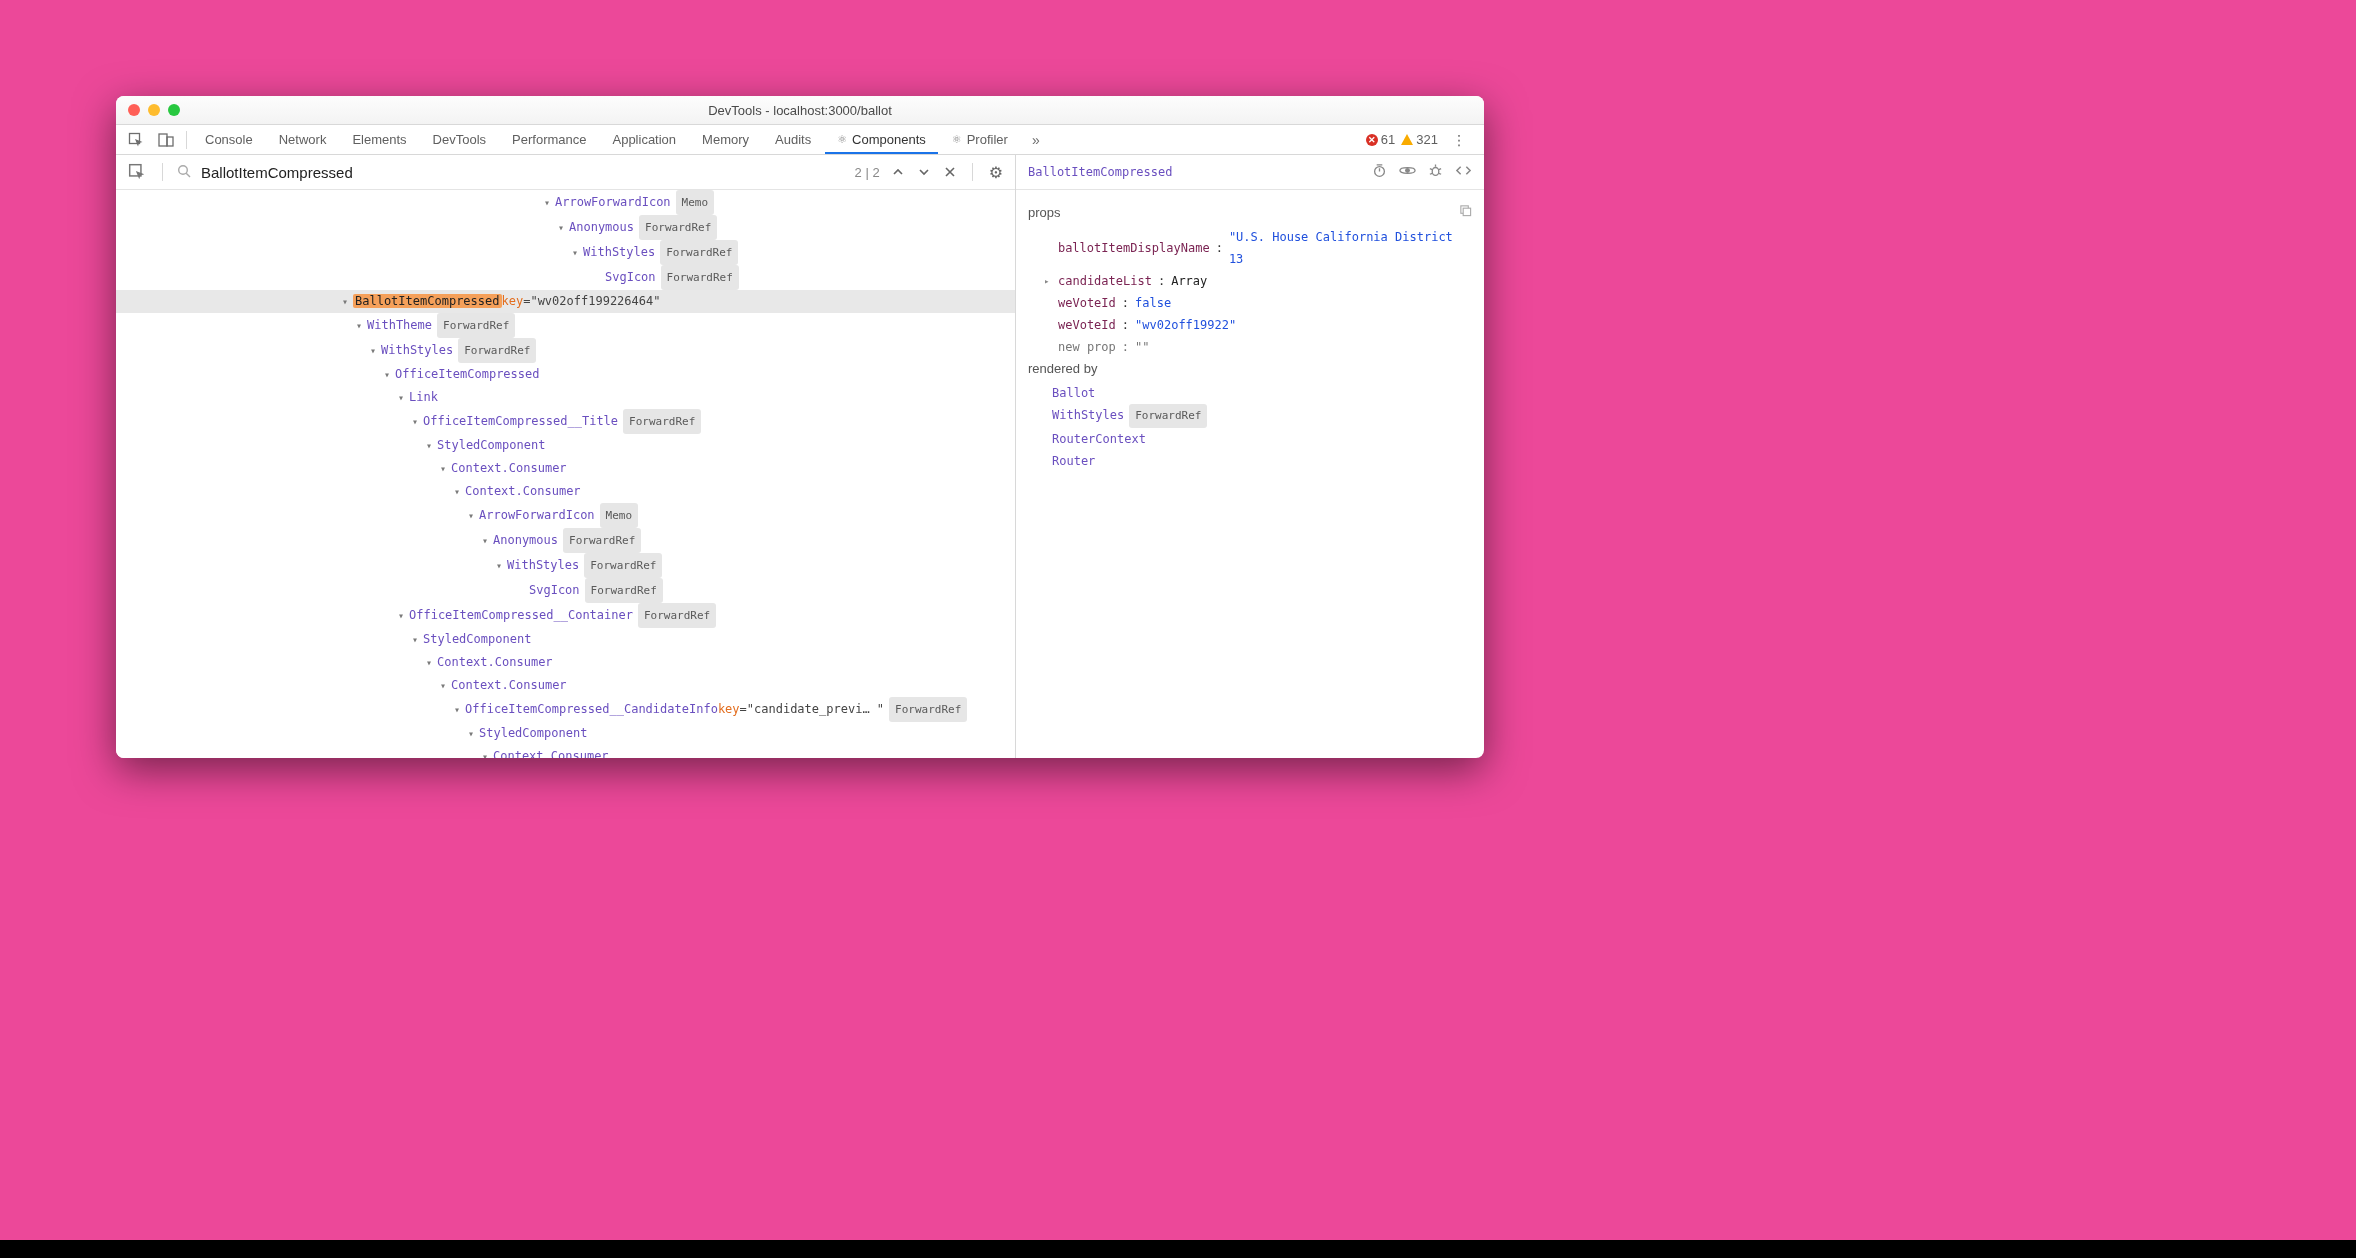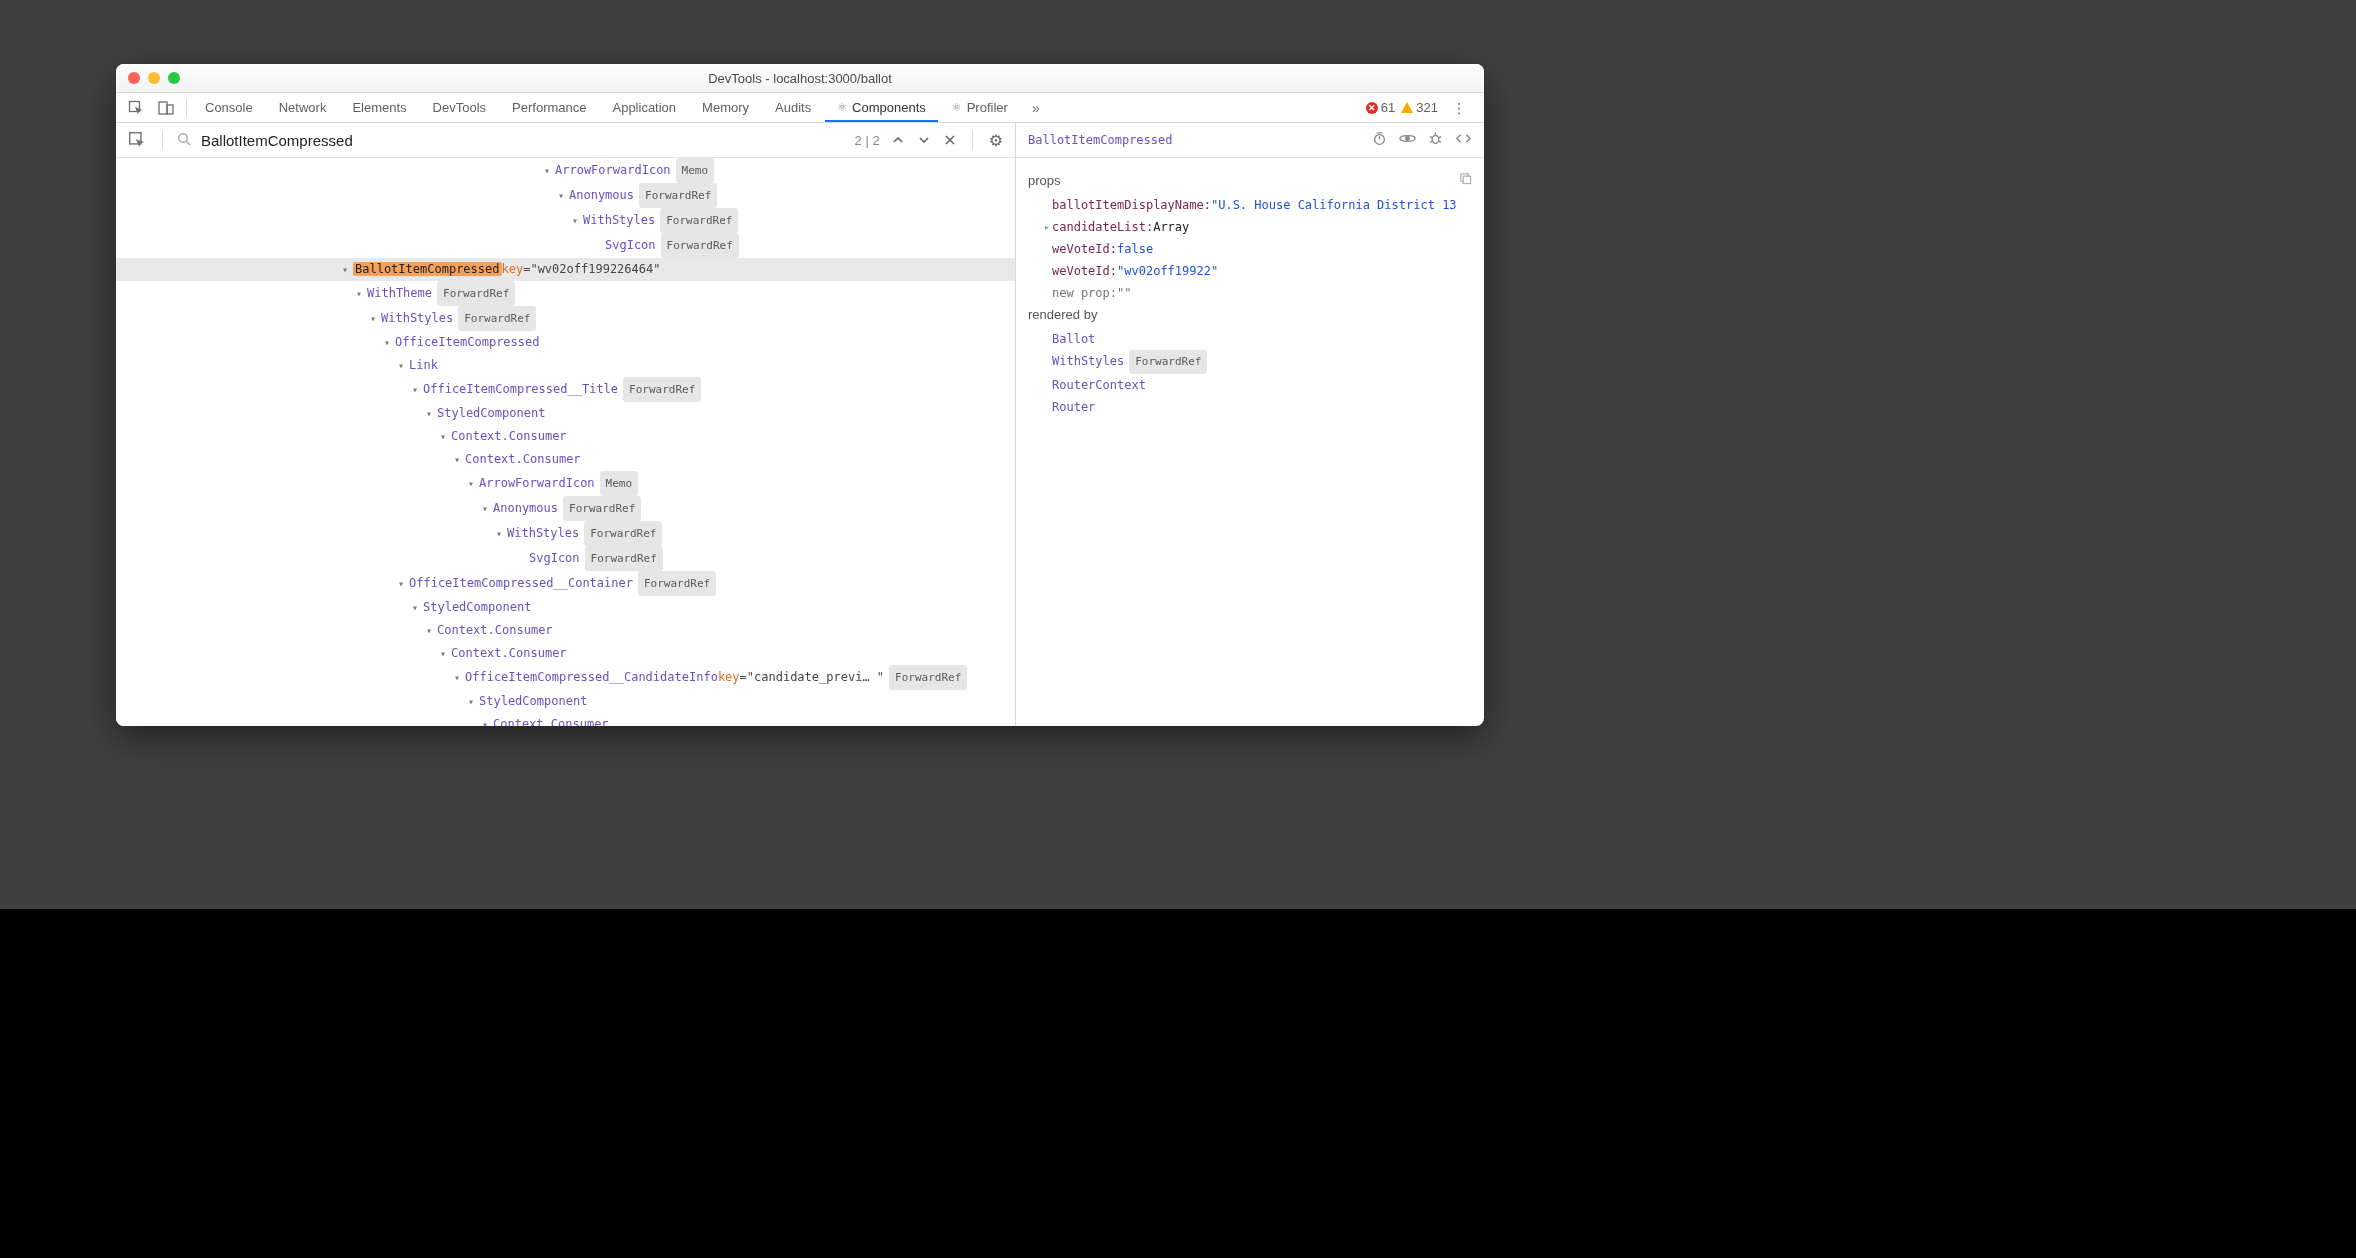--- a/index.html
+++ b/index.html
@@ -1,17 +1,17 @@
 <!DOCTYPE html>
 <html><head>
 <meta charset="utf-8">
 <style>
 * { box-sizing: border-box; margin: 0; padding: 0; }
 body { background: #000; font-family: -apple-system, BlinkMacSystemFont, "Segoe UI", Helvetica, Arial, sans-serif; font-size: 13px; color: #333; display:flex; align-items:flex-start; justify-content:flex-start;}
-.frame { width: 2356px; height: 909px; background:#404040; padding: 64px 116px; position:relative;}
+.frame { width: 2356px; height: 1240px; background:#ec4899; padding: 96px 116px; position:relative;}
 .window { width: 1368px; height: 662px; background:#fff; border-radius:8px; box-shadow: 0 12px 40px rgba(0,0,0,0.5); overflow:hidden; display:flex; flex-direction:column;}
 .titlebar { height:29px; background: linear-gradient(#fdfdfd,#f3f3f3); border-bottom:1px solid #d8d8d8; display:flex; align-items:center; position:relative;}
 .traffic { display:flex; gap:8px; padding-left:12px;}
 .dot { width:12px; height:12px; border-radius:50%; }
 .dot.red{background:#ff5f57;} .dot.yellow{background:#febc2e;} .dot.green{background:#28c840;}
 .titlebar-title { position:absolute; left:0; right:0; text-align:center; font-size:13px; color:#4a4a4a; pointer-events:none;}
 .tabstrip { height:30px; border-bottom:1px solid #d8d8d8; display:flex; align-items:center; padding: 0 6px; gap:2px;}
 .tab-ic { width:28px; display:flex; align-items:center; justify-content:center; color:#6e6e6e; height:100%;}
 .tab-sep { width:1px; height:18px; background:#d8d8d8; margin:0 4px;}
 .tab { padding: 0 12px; height:100%; display:flex; align-items:center; font-size:13px; color:#5f5f5f; cursor:default; gap:5px;}
@@ -39,21 +39,21 @@
 .kval{color:#444;}
 .badge{display:inline-block;background:#e6e6e6;color:#5a5a5a;border-radius:3px;padding:1px 6px;font-size:11px;margin-left:5px;}
 .hl{background:#f5a05a;padding:0 2px;border-radius:2px;color:#222;}
 .right{width:468px;display:flex;flex-direction:column;}
 .insp-hdr{height:35px;border-bottom:1px solid #e4e4e4;display:flex;align-items:center;padding:0 12px;font-family:Menlo,Consolas,monospace;font-size:12px;}
 .insp-title{color:#6a4fbf;}
 .insp-hdr-right{margin-left:auto;display:flex;gap:12px;color:#888;}
 .insp-body{padding:8px 12px;font-family:Menlo,Consolas,monospace;font-size:12px;line-height:22px;overflow:hidden;}
 .section-h{font-family:-apple-system,BlinkMacSystemFont,sans-serif;font-size:13px;color:#555;margin:4px 0 2px 0;display:flex;align-items:center;}
 .section-h .hic{margin-left:auto;color:#aaa;}
-.prop{padding-left:16px;display:flex;align-items:center;}
+.prop{padding-left:16px;display:flex;gap:6px;align-items:center;}
 .pk{color:#7b2453;}
 .pval-str{color:#2050dd;}
 .pval-lit{color:#2050dd;}
 .pval-dim{color:#777;text-align:right;}
 .pval-txt{color:#222;}
 .parr{display:inline-block;width:8px;color:#888;font-size:9px;}
 .rb-list{padding-left:24px;}
 .rb-item{color:#6a4fbf;}
 </style>
 </head>

